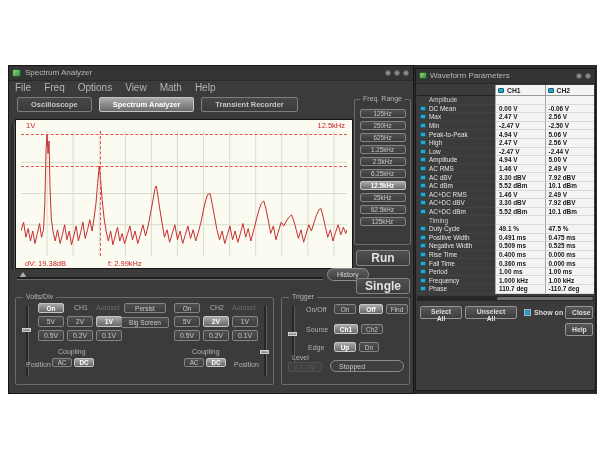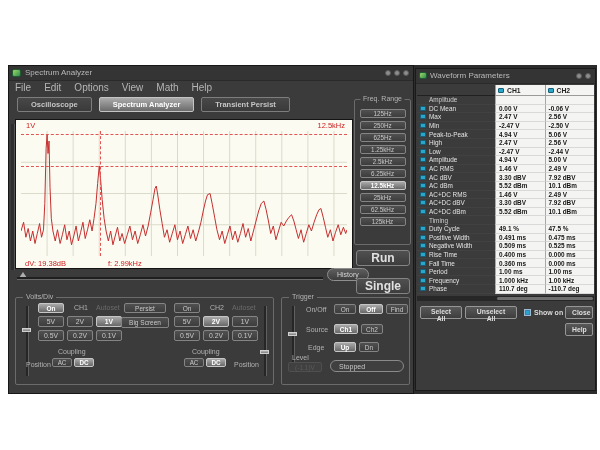--- a/index.html
+++ b/index.html
@@ -109,32 +109,32 @@
         <span class="dots">
           <span class="dot"></span>
           <span class="dot"></span>
           <span class="dot"></span>
         </span>
       </div>
 
       <div class="menubar">
 
       <span class="menu-item">File</span>
-          <span class="menu-item">Edit</span>
+          <span class="menu-item">Freq</span>
           <span class="menu-item">Options</span>
           <span class="menu-item">View</span>
           <span class="menu-item">Math</span>
           <span class="menu-item">Help</span>
         </div>
 
       <div class="tabs">
 
       <button class="tab">Oscilloscope</button>
           <button class="tab sel">Spectrum Analyzer</button>
-          <button class="tab">Transient Persist</button>
+          <button class="tab">Transient Recorder</button>
         </div>
 
       <div class="vtrack"></div>
 
       <div class="plot">
         <span class="plbl tl">1V</span>
         <span class="plbl tr">12.5kHz</span>
         <div class="grid">
           <svg viewBox="0 0 100 100" preserveAspectRatio="none">
             <g id="gridlines">

